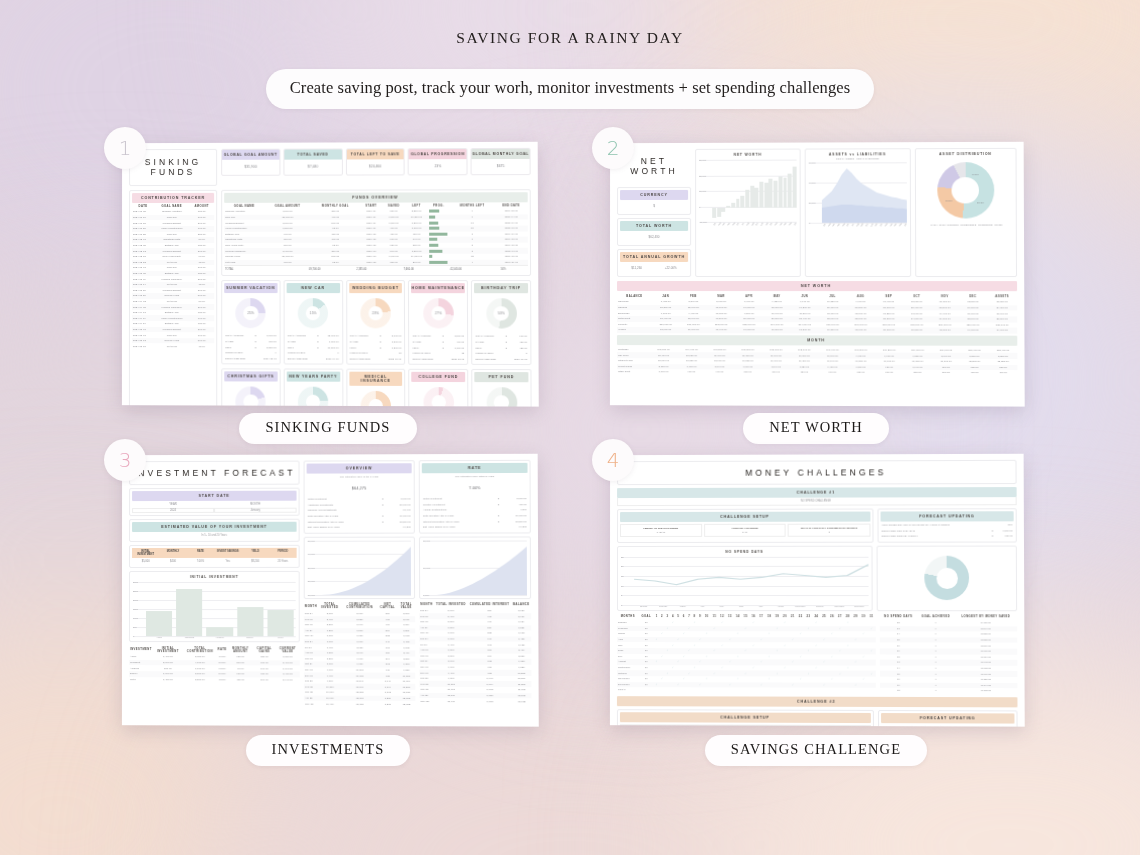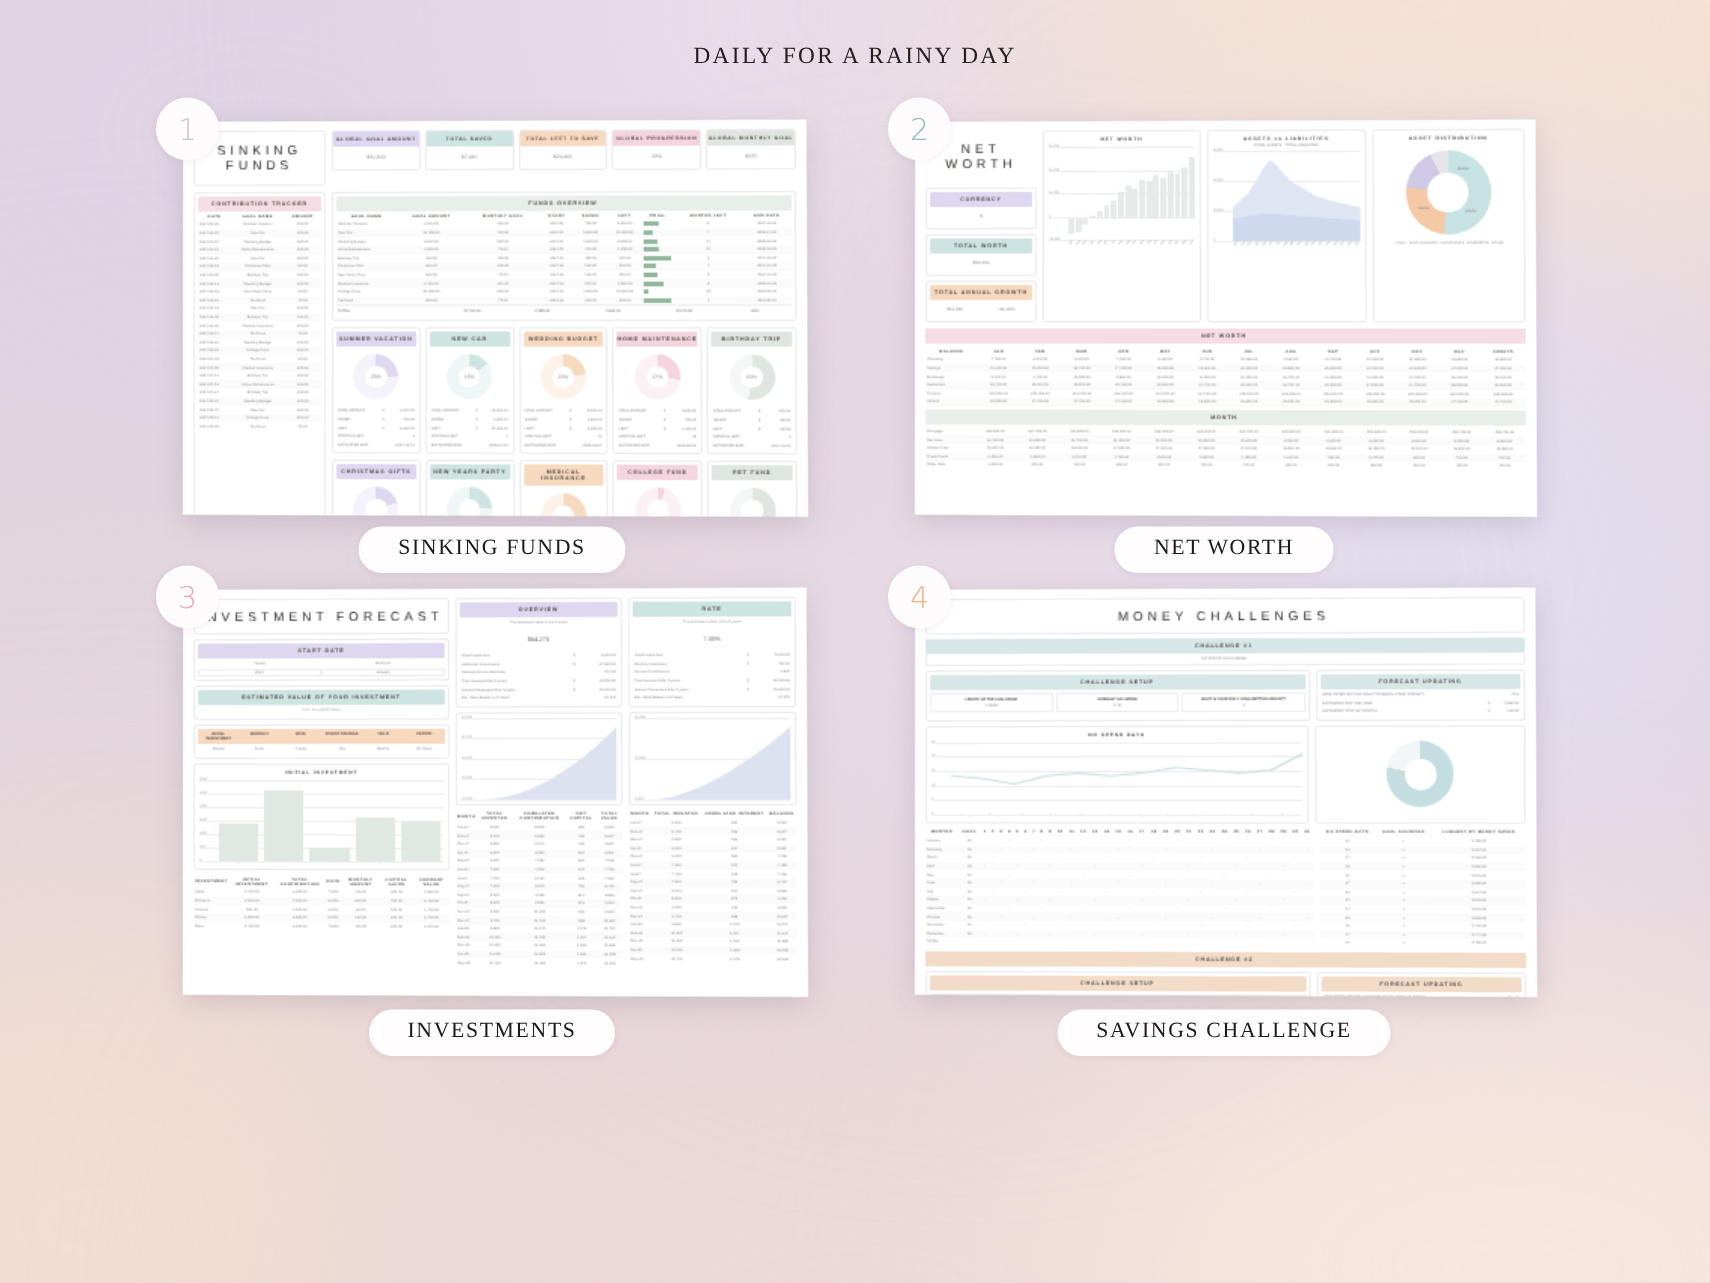--- a/index.html
+++ b/index.html
@@ -125,21 +125,24 @@
   <div class="blob b4"></div>
     <div class="blob b5"></div>
     <div class="blob b6"></div>
   <div class="blob b7"></div>
     <div class="blob b8"></div>
     <div class="blob b9"></div>
 </div>
 
 <div class="page">
 
-  <div class="eyebrow">DAILY FOR A RAINY DAY</div>
+  <div class="eyebrow">SAVING FOR A RAINY DAY</div>
+  <div class="subtitle-wrap">
+    <div class="subtitle">Create saving post, track your worh, monitor investments + set spending challenges</div>
+  </div>
 
   <div class="grid">
 
     <div class="cell c1">
       <div class="badge" style="color:#c9c4cd">1</div>
       <div class="shot">
         <div class="sheet">
 
           <div style="display:flex;gap:4px;align-items:flex-start">
             <div style="width:88px" class="panel">

